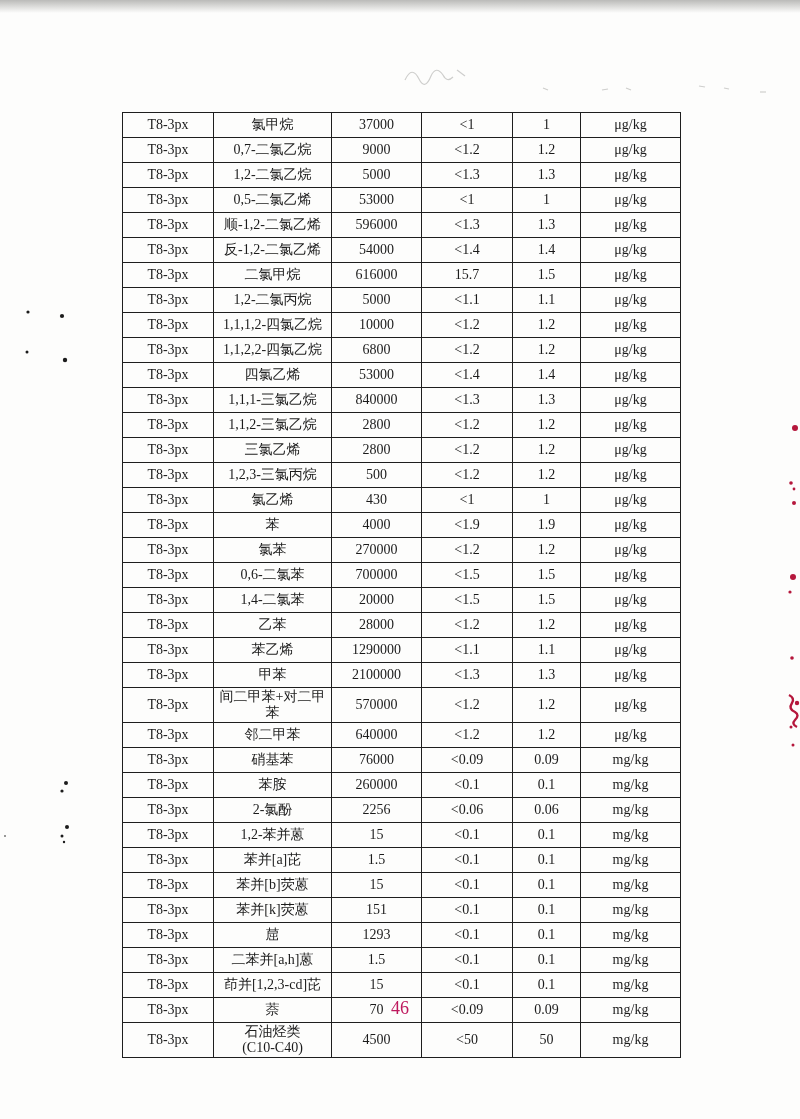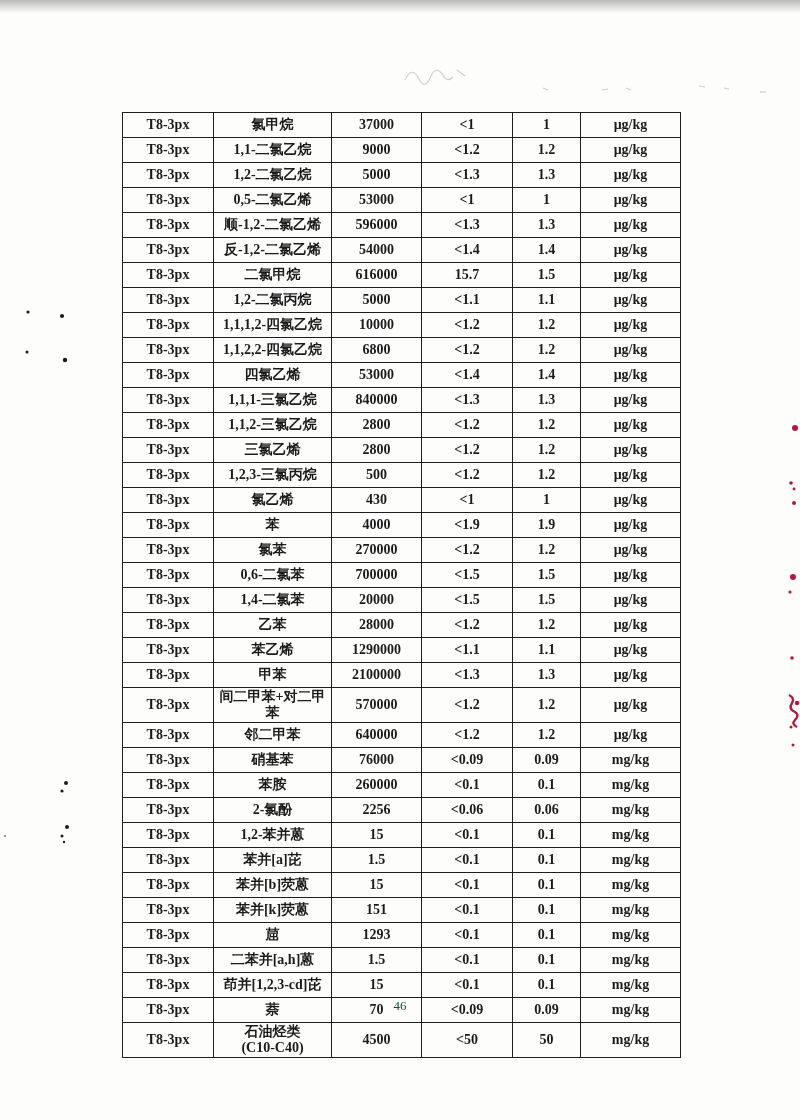--- a/index.html
+++ b/index.html
@@ -15,40 +15,39 @@
   .scan-top{
     position:absolute;top:0;left:0;right:0;height:13px;
     background:linear-gradient(#b3b3b1,rgba(255,255,255,0));
     opacity:.9;
   }
   .artifacts{position:absolute;inset:0;pointer-events:none;}
   .doc-table{
     position:absolute;left:122px;top:112px;
     border-collapse:collapse;table-layout:fixed;
     width:558px;
-    font-weight:bold;
   }
   .doc-table td{
     border:1px solid #1e1e1e;
     height:22px;
     text-align:center;vertical-align:middle;
     font-size:14px;line-height:16px;
     padding:1px 2px;
     overflow:hidden;
   }
   .c-name{white-space:pre-line;}
   .col-code{width:91px;}
   .col-name{width:118px;}
   .col-value{width:90px;}
   .col-result{width:91px;}
   .col-limit{width:68px;}
   .col-unit{width:100px;}
   .page-number{
     position:absolute;left:0;right:0;top:998px;
-    text-align:center;font-size:13px;color:#14532d;
+    text-align:center;font-size:18px;color:#be185d;
   }
 </style>
 </head>
 <body>
 
 <div class="page">
 
   <div class="scan-top"></div>
 
   <svg class="artifacts" viewBox="0 0 800 1119" width="800" height="1119" xmlns="http://www.w3.org/2000/svg">
@@ -105,21 +104,21 @@
         <tr>
           <td class="c-code">T8-3px</td>
           <td class="c-name">氯甲烷</td>
           <td class="c-value">37000</td>
           <td class="c-result">&lt;1</td>
           <td class="c-limit">1</td>
           <td class="c-unit">μg/kg</td>
         </tr>
         <tr>
           <td class="c-code">T8-3px</td>
-          <td class="c-name">1,1-二氯乙烷</td>
+          <td class="c-name">0,7-二氯乙烷</td>
           <td class="c-value">9000</td>
           <td class="c-result">&lt;1.2</td>
           <td class="c-limit">1.2</td>
           <td class="c-unit">μg/kg</td>
         </tr>
         <tr>
           <td class="c-code">T8-3px</td>
           <td class="c-name">1,2-二氯乙烷</td>
           <td class="c-value">5000</td>
           <td class="c-result">&lt;1.3</td>

